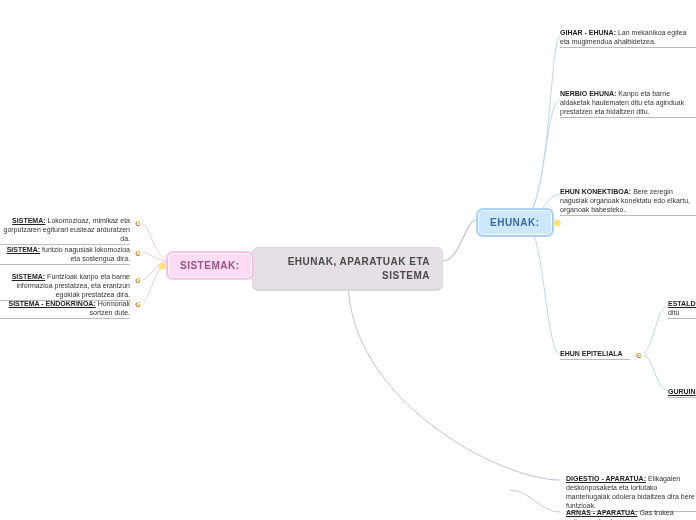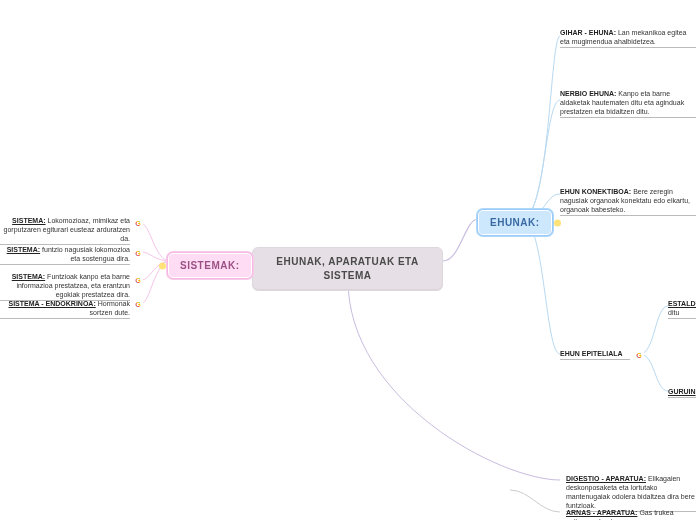--- a/index.html
+++ b/index.html
@@ -41,21 +41,21 @@
   <path d="M 348 280 C 348 400, 500 480, 560 480" stroke="#c9bde0" stroke-width="1" fill="none"></path>
 
   <path d="M 510 490 C 530 490, 540 512, 560 512" stroke="#ccc" stroke-width="1" fill="none"></path>
 
   <path d="M 170 261 C 155 261, 150 224, 142 224" stroke="#f5c5e7" stroke-width="1" fill="none"></path>
   <path d="M 170 261 C 155 261, 150 252, 142 252" stroke="#f5c5e7" stroke-width="1" fill="none"></path>
   <path d="M 170 261 C 155 261, 150 280, 142 280" stroke="#f5c5e7" stroke-width="1" fill="none"></path>
   <path d="M 170 261 C 155 261, 150 303, 142 303" stroke="#f5c5e7" stroke-width="1" fill="none"></path>
 </svg>
 
-<div class="node center-node" style="left:252px; top:247px; width:191px;">
+<div class="node center-node" style="left:252px; top:247px; width:191px;text-align:right;">
   <div>EHUNAK, APARATUAK ETA</div>
   <div>SISTEMA</div>
 </div>
 
 <div class="node blue-node" style="left:477px; top:209px;">
   <span>EHUNAK:</span>
   <span class="highlight-dot" style="background:#ffe27a;"></span>
 </div>
 
 <div class="node pink-node" style="left:167px; top:252px;text-align:right;">

